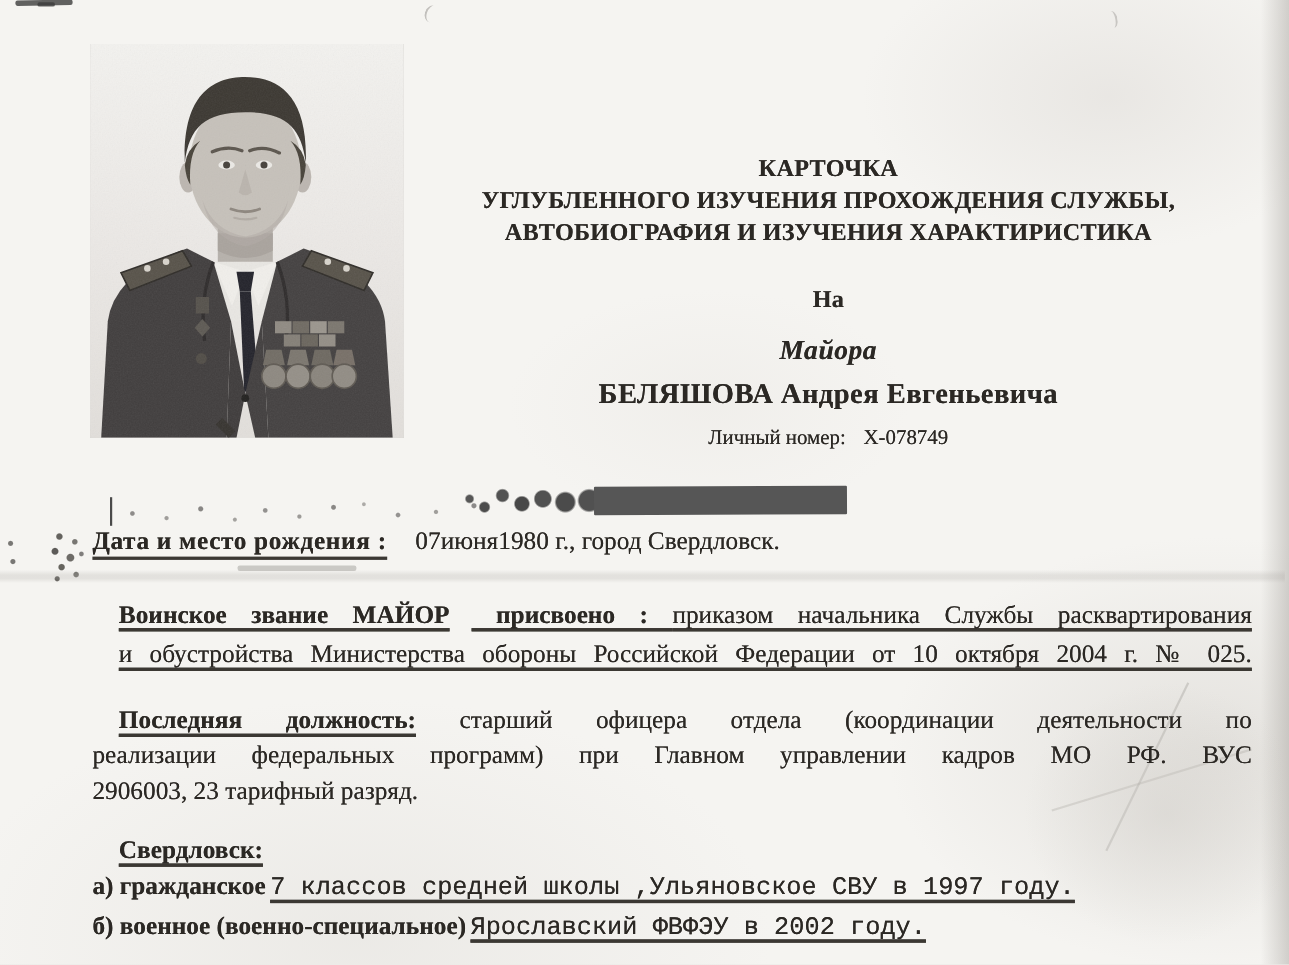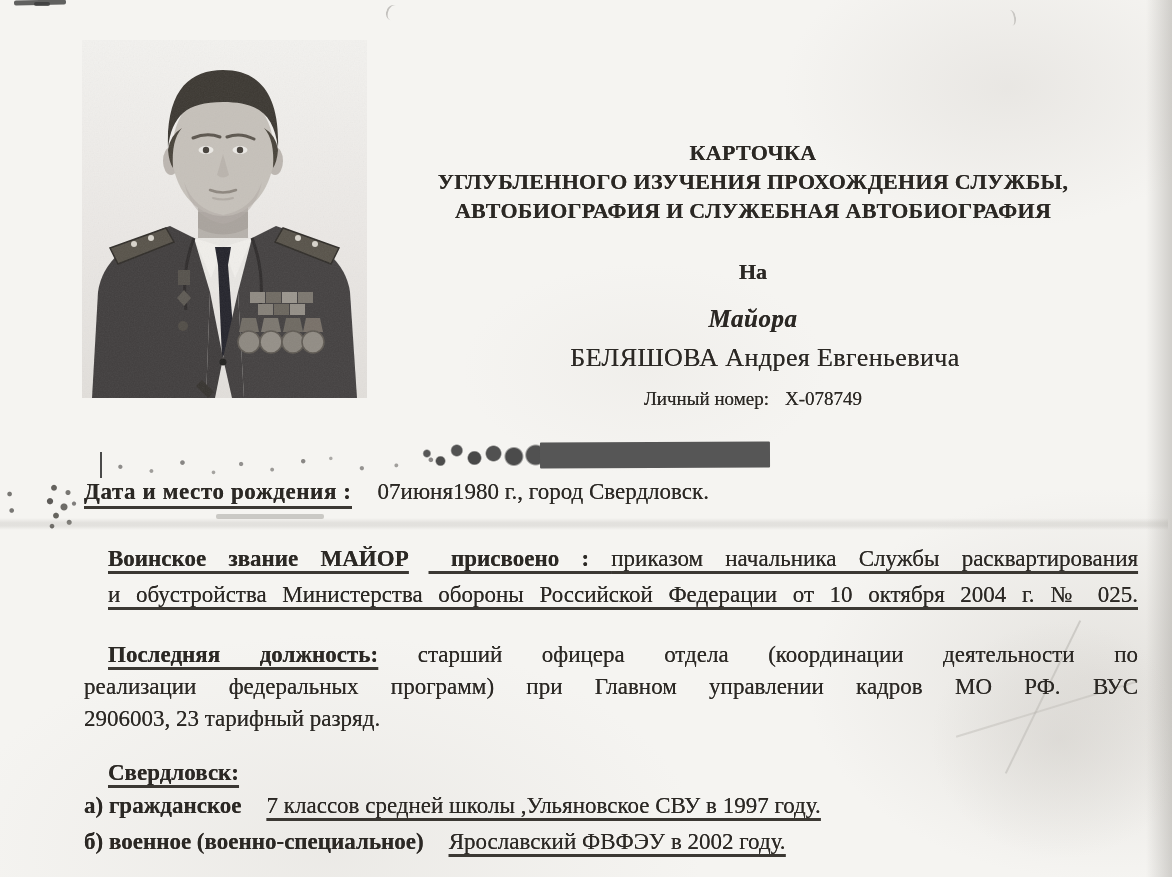--- a/index.html
+++ b/index.html
@@ -14,40 +14,40 @@
       radial-gradient(ellipse 260px 150px at 55% 42%, rgba(236,234,230,.55), transparent 70%);
   }
   .abs{position:absolute;}
   .txt{text-shadow:0 0 .5px rgba(43,40,36,.85);}
   
   .title-block{left:368px;top:138px;width:770px;text-align:center;font-weight:bold;
                font-size:22px;line-height:29px;letter-spacing:.3px;}
   .na{left:368px;top:259px;width:770px;text-align:center;font-weight:bold;font-size:22px;}
   .rank-line{left:368px;top:305px;width:770px;text-align:center;font-weight:bold;
              font-style:italic;font-size:25px;letter-spacing:.5px;}
-  .name-line{left:368px;top:343px;width:770px;text-align:center;font-weight:normal;
-             font-size:26px;letter-spacing:.4px;padding-left:12px;}
+  .name-line{left:368px;top:343px;width:770px;text-align:center;font-weight:bold;
+             font-size:26px;letter-spacing:.4px;}
   .pnum{left:368px;top:388px;width:770px;text-align:center;font-size:19px;}
   .pnum-val{margin-left:16px;}
   
   .para{left:84px;width:1054px;font-size:23px;}
   .lbl{font-weight:bold;}
   .u{text-decoration:underline;text-decoration-thickness:2.5px;text-underline-offset:5px;
      text-decoration-color:#3b3833;margin-left:24px;}
   .jlast{text-align:justify;text-align-last:justify;}
   .birth{top:479px;}
   .birth .lbl{letter-spacing:.6px;border-bottom:3px solid #3b3833;padding-bottom:2px;}
   .birth .val{margin-left:26px;}
   .rank-assign{top:541px;line-height:36px;}
   .rank-assign .lbl-gap{margin-right:20px;}
   .last-pos{top:639px;line-height:32px;}
   .edu-h{top:760px;}
   .edu-a{top:793px;}
   .edu-b{top:829px;}
-  .edu-val{margin-left:25px;}
+  .edu-val{margin-left:4px;font-family:Liberation Mono, monospace;}
   
   .photo{left:82px;top:40px;width:285px;height:358px;box-shadow:inset 0 0 20px rgba(120,115,110,.3);}
   
   .smudge-tl{left:14px;top:0;width:52px;height:5px;background:#474747;border-radius:2px;
              transform:rotate(-1deg);opacity:.85;}
   .smudge-tl2{left:34px;top:2px;width:16px;height:4px;background:#3c3c3c;border-radius:2px;opacity:.8;}
   .curve-mark-1{left:386px;top:5px;width:12px;height:16px;border-left:2px solid #9a9793;
                 border-radius:60% 0 0 60%;transform:rotate(18deg);opacity:.55;}
   .curve-mark-2{left:1006px;top:10px;width:8px;height:16px;border-right:2px solid #a3a09c;
                 border-radius:0 60% 60% 0;transform:rotate(-10deg);opacity:.5;}
@@ -184,21 +184,21 @@
           <polygon points="120,340 132,352 126,358 114,346" fill="#36332f"></polygon>
         </g>
       </g>
       <rect width="285" height="358" filter="url(#noise)"></rect>
     </svg>
   </div>
 
   <div class="abs title-block txt">
     <div>КАРТОЧКА</div>
     <div>УГЛУБЛЕННОГО ИЗУЧЕНИЯ ПРОХОЖДЕНИЯ СЛУЖБЫ,</div>
-    <div>АВТОБИОГРАФИЯ И СЛУЖЕБНАЯ АВТОБИОГРАФИЯ</div>
+    <div>АВТОБИОГРАФИЯ И ИЗУЧЕНИЯ ХАРАКТИРИСТИКА</div>
   </div>
   <div class="abs na txt">На</div>
   <div class="abs rank-line txt">Майора</div>
   <div class="abs name-line txt">БЕЛЯШОВА Андрея Евгеньевича</div>
   <div class="abs pnum txt">
     <span>Личный номер:</span><span class="pnum-val">Х-078749</span>
   </div>
 
   <div class="abs smudge-tl"></div>
   <div class="abs smudge-tl2"></div>

